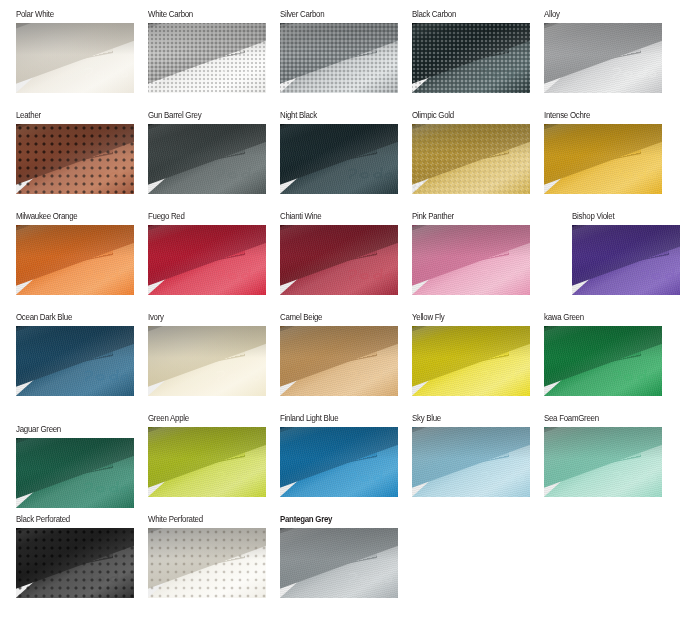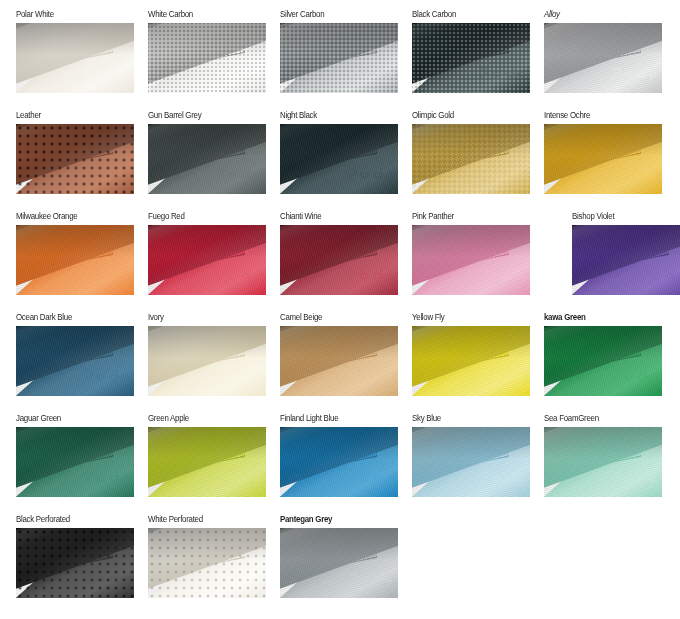--- a/index.html
+++ b/index.html
@@ -254,21 +254,21 @@
               <path d="M6 12 C22 6, 30 14, 20 22 C12 29, 4 26, 8 34" stroke="#55686a" opacity="0.85"></path>
               <path d="M34 26 C42 16, 56 16, 54 26 C52 34, 38 34, 36 24" stroke="#55686a" opacity="0.85"></path>
               <path d="M70 26 C76 16, 90 16, 88 26 C86 34, 72 34, 70 24" stroke="#55686a" opacity="0.85"></path>
               <path d="M90 6 L90 32" stroke="#55686a" opacity="0.85"></path>
               <path d="M100 26 C106 16, 118 18, 116 27 C114 34, 102 34, 100 25" stroke="#55686a" opacity="0.85"></path>
             </g>
           </svg>
         </div>
       </div>
     </div>
-    <div class="swatch-cell" style="left: 544px; top: 9px; font-style: italic;">
+    <div class="swatch-cell" style="left: 544px; top: 9px;">
       <div class="swatch-label">Alloy</div>
       <div class="swatch-img">
         <div class="tape-base" style="background: linear-gradient(150deg, rgb(143, 145, 147) 0%, rgb(198, 199, 201) 45%, rgb(236, 237, 237) 78%, rgb(198, 199, 201) 100%);"></div>
         <div class="tape-coil" style="background: repeating-linear-gradient(178deg, rgb(143, 145, 147) 0px, rgb(143, 145, 147) 7px, rgb(198, 199, 201) 7px, rgb(198, 199, 201) 15px);"></div>
         <div class="backdrop"></div>
         <div class="strap" style="background: linear-gradient(rgb(236, 237, 237) 0%, rgb(198, 199, 201) 30%, rgb(143, 145, 147) 100%);">
           <div class="strap-edge"></div>
         </div>
         <div class="tex tex-grain"></div>
         <div class="shade-diag"></div>
@@ -629,21 +629,21 @@
               <path d="M6 12 C22 6, 30 14, 20 22 C12 29, 4 26, 8 34" stroke="#f6ee74" opacity="0.85"></path>
               <path d="M34 26 C42 16, 56 16, 54 26 C52 34, 38 34, 36 24" stroke="#f6ee74" opacity="0.85"></path>
               <path d="M70 26 C76 16, 90 16, 88 26 C86 34, 72 34, 70 24" stroke="#f6ee74" opacity="0.85"></path>
               <path d="M90 6 L90 32" stroke="#f6ee74" opacity="0.85"></path>
               <path d="M100 26 C106 16, 118 18, 116 27 C114 34, 102 34, 100 25" stroke="#f6ee74" opacity="0.85"></path>
             </g>
           </svg>
         </div>
       </div>
     </div>
-    <div class="swatch-cell" style="left: 544px; top: 312px; font-weight: bold;">
+    <div class="swatch-cell" style="left: 544px; top: 312px;">
       <div class="swatch-label">kawa Green</div>
       <div class="swatch-img">
         <div class="tape-base" style="background: linear-gradient(150deg, rgb(11, 107, 49) 0%, rgb(21, 144, 70) 45%, rgb(63, 179, 108) 78%, rgb(21, 144, 70) 100%);"></div>
         <div class="tape-coil" style="background: repeating-linear-gradient(178deg, rgb(11, 107, 49) 0px, rgb(11, 107, 49) 7px, rgb(21, 144, 70) 7px, rgb(21, 144, 70) 15px);"></div>
         <div class="backdrop"></div>
         <div class="strap" style="background: linear-gradient(rgb(63, 179, 108) 0%, rgb(21, 144, 70) 30%, rgb(11, 107, 49) 100%);">
           <div class="strap-edge"></div>
         </div>
         <div class="tex tex-grain"></div>
         <div class="shade-diag"></div>
@@ -654,21 +654,21 @@
               <path d="M6 12 C22 6, 30 14, 20 22 C12 29, 4 26, 8 34" stroke="#3fb36c" opacity="0.85"></path>
               <path d="M34 26 C42 16, 56 16, 54 26 C52 34, 38 34, 36 24" stroke="#3fb36c" opacity="0.85"></path>
               <path d="M70 26 C76 16, 90 16, 88 26 C86 34, 72 34, 70 24" stroke="#3fb36c" opacity="0.85"></path>
               <path d="M90 6 L90 32" stroke="#3fb36c" opacity="0.85"></path>
               <path d="M100 26 C106 16, 118 18, 116 27 C114 34, 102 34, 100 25" stroke="#3fb36c" opacity="0.85"></path>
             </g>
           </svg>
         </div>
       </div>
     </div>
-    <div class="swatch-cell" style="left: 16px; top: 413px;">
+    <div class="swatch-cell" style="left: 16px; top: 424px;">
       <div class="swatch-label">Jaguar Green</div>
       <div class="swatch-img">
         <div class="tape-base" style="background: linear-gradient(150deg, rgb(18, 81, 60) 0%, rgb(31, 112, 85) 45%, rgb(64, 145, 121) 78%, rgb(31, 112, 85) 100%);"></div>
         <div class="tape-coil" style="background: repeating-linear-gradient(178deg, rgb(18, 81, 60) 0px, rgb(18, 81, 60) 7px, rgb(31, 112, 85) 7px, rgb(31, 112, 85) 15px);"></div>
         <div class="backdrop"></div>
         <div class="strap" style="background: linear-gradient(rgb(64, 145, 121) 0%, rgb(31, 112, 85) 30%, rgb(18, 81, 60) 100%);">
           <div class="strap-edge"></div>
         </div>
         <div class="tex tex-grain"></div>
         <div class="shade-diag"></div>

